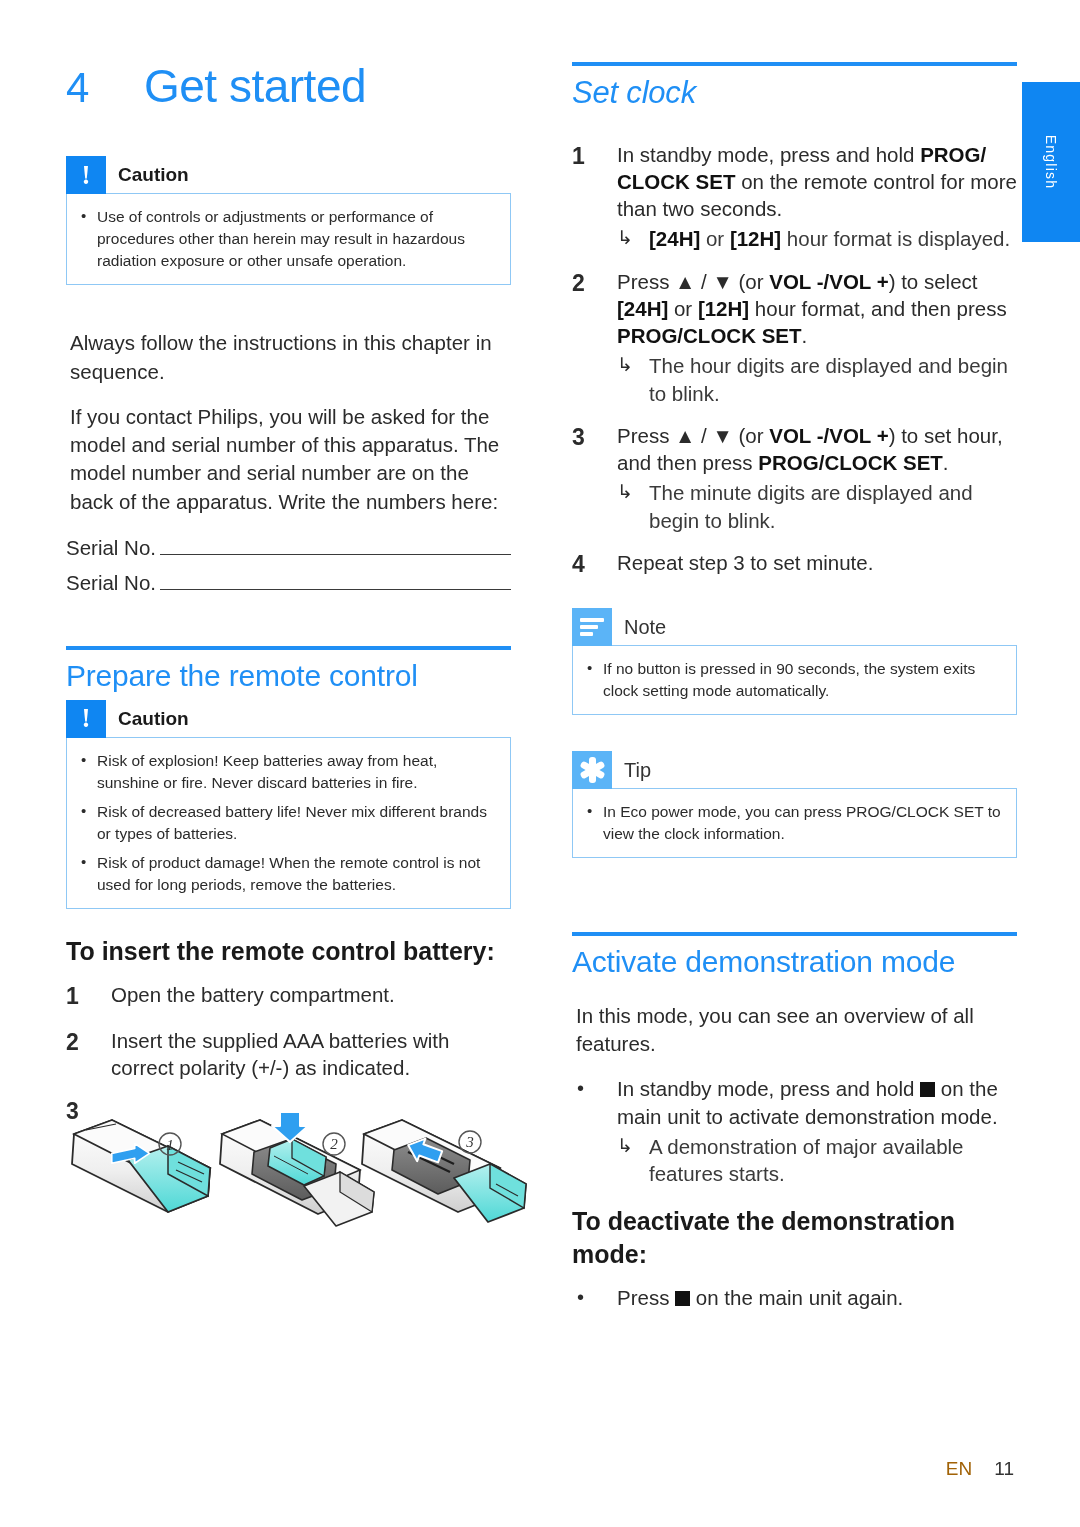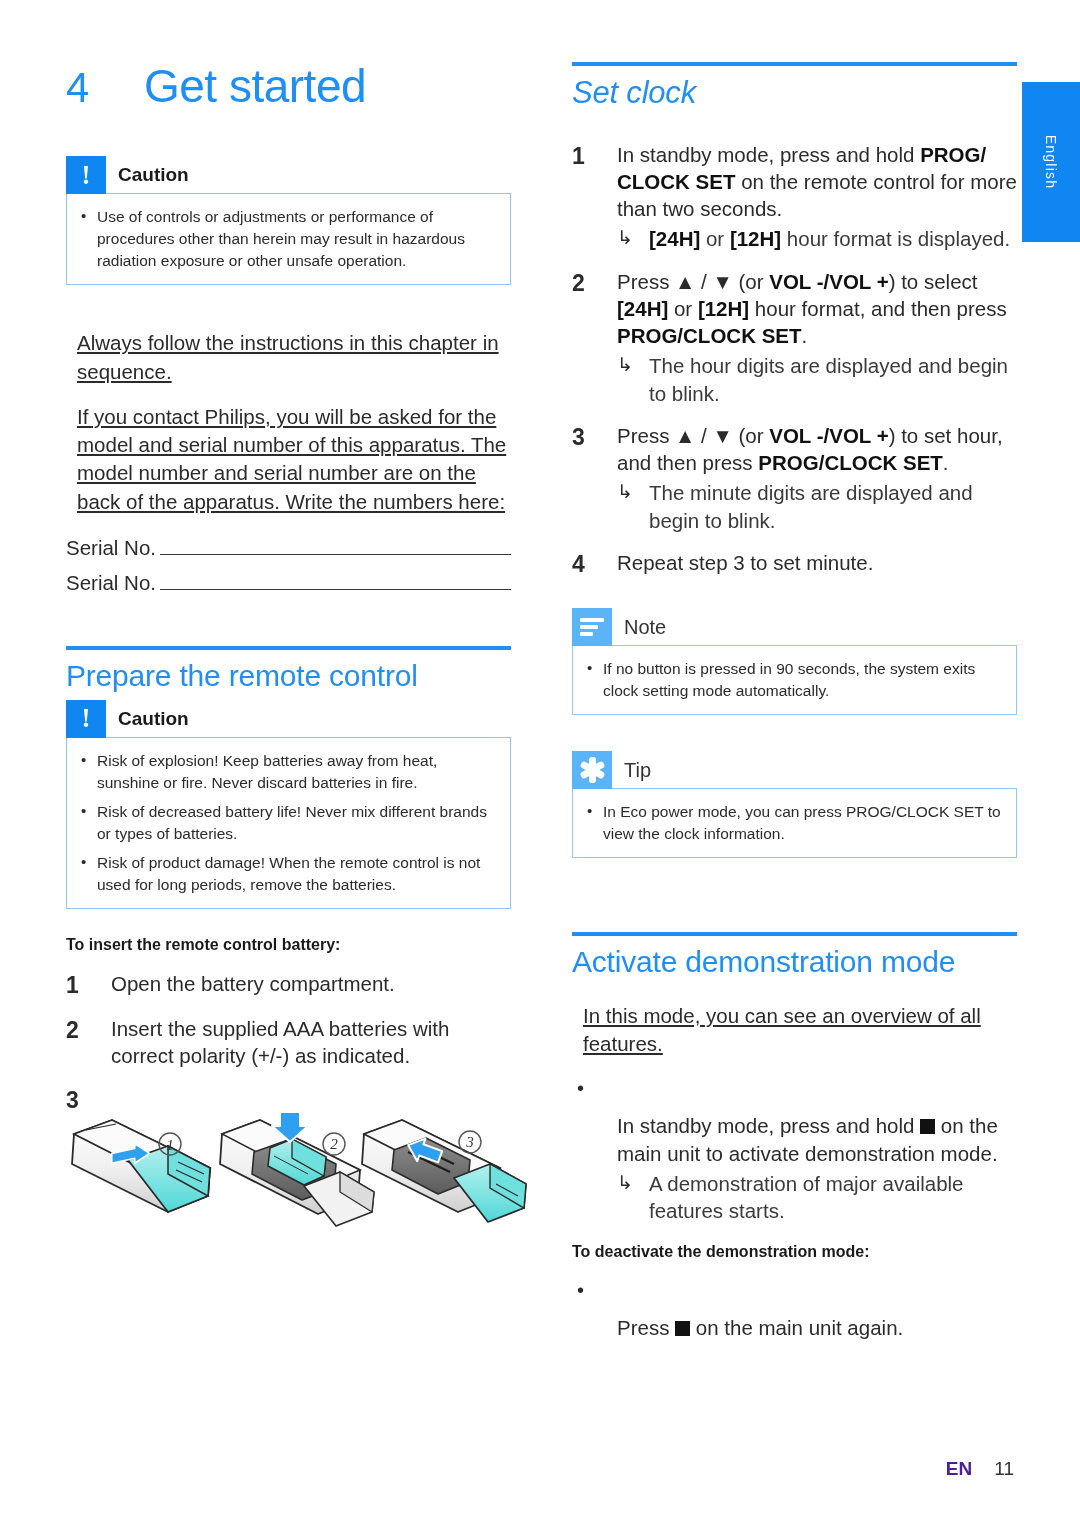--- a/index.html
+++ b/index.html
@@ -69,23 +69,22 @@
   .section-title.light {
     font-weight: 400;
     font-size: 31px;
     font-style: italic;
   }
 
   
   p.body {
     font-size: 20.5px;
     line-height: 1.38;
-    margin: 0 0 17px 11px;
-    color: #2b2b2b;
-    text-decoration: underline;
+    margin: 0 0 17px 4px;
+    color: #2b2b2b;
   }
 
   
   .fillin {
     font-size: 20.5px;
     line-height: 1.5;
     color: #2b2b2b;
     display: flex;
     align-items: baseline;
     margin-bottom: 4px;
@@ -259,33 +258,32 @@
     line-height: 1.35;
     text-align: left;
     padding-left: 5px;
     box-sizing: border-box;
   }
   ul.dotlist > li .dtxt {
     flex: 1;
     font-size: 20.5px;
     line-height: 1.33;
     color: #2b2b2b;
-    margin-top: 37px;
   }
 
   .sqr {
     display: inline-block;
     width: 15px;
     height: 15px;
     background: #111;
     vertical-align: -1px;
   }
 
   h4.subhead {
-    font-size: 16px;
+    font-size: 25px;
     font-weight: 700;
     color: #1a1a1a;
     margin: 18px 0 14px 0;
     line-height: 1.3;
   }
 
   
   .sidetab {
     position: absolute;
     left: 1022px;
@@ -308,21 +306,21 @@
   
   .footer {
     position: absolute;
     right: 66px;
     bottom: 47px;
     display: flex;
     align-items: baseline;
     gap: 22px;
     font-size: 19px;
   }
-  .footer .en { font-weight: 700; color: #4c1d95; }
+  .footer .en { font-weight: 400; color: #a16207; }
   .footer .pg { color: #333; }
 
   
   .illus {
     position: absolute;
     left: 60px;
     top: 1112px;
     width: 470px;
     height: 150px;
   }

